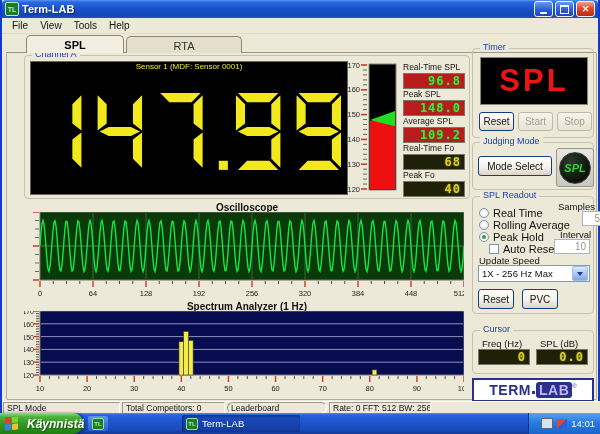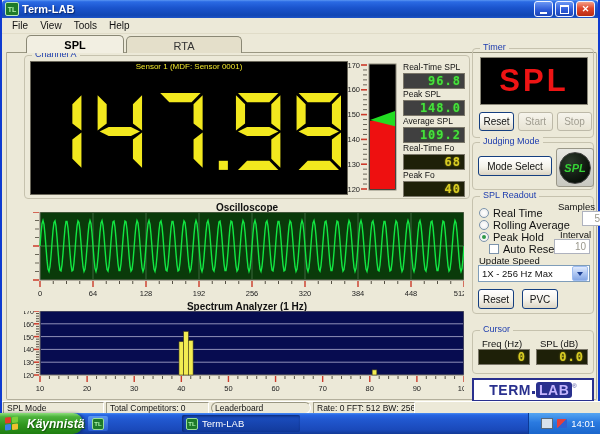--- a/index.html
+++ b/index.html
@@ -36,21 +36,21 @@
   .big-display{position:absolute;left:28px;top:61px;width:318px;height:134px;background:#000;border:1px solid #6a675a;
                box-sizing:border-box;display:flex;flex-direction:column;}
   .sensor-label{color:#f0e62c;font-size:8px;text-align:center;line-height:10px;flex:0 0 10px;}
   .seg-wrap{flex:1;padding:2px 6px 5px 6px;display:flex;}
   .seg-wrap svg{width:100%;height:100%;}
   
   .readout{position:absolute;width:62px;}
   .readout .rlabel{font-size:8.5px;color:#111;margin-bottom:1px;white-space:nowrap;}
   .led{height:16px;border:1px solid #7a7668;box-sizing:border-box;display:flex;align-items:center;justify-content:flex-end;
        font-family:"DejaVu Sans Mono",monospace;font-weight:bold;font-size:12px;letter-spacing:1px;padding:0 3px;}
-  .led.green{background:#404040;color:#46e23c;text-shadow:0 0 2px #2a8a20;}
+  .led.green{background:#b91c1c;color:#46e23c;text-shadow:0 0 2px #2a8a20;}
   .led.yellow{background:#1e2008;color:#d8cc24;text-shadow:0 0 2px #8a8210;}
   
   .timer-display{position:absolute;left:478px;top:57px;width:108px;height:48px;background:#000;border:1px solid #8a8778;
                  box-sizing:border-box;display:flex;align-items:center;justify-content:center;}
   .timer-display span{color:#ee1414;font-size:31px;font-weight:bold;letter-spacing:3px;font-family:"Liberation Sans",sans-serif;}
   .xpbtn{position:absolute;box-sizing:border-box;border:1px solid #153f80;border-radius:3px;font-size:10px;color:#111;
          background:linear-gradient(180deg,#ffffff,#f4f2ea 55%,#dcd5c4);display:flex;align-items:center;justify-content:center;
          font-family:"Liberation Sans",sans-serif;}
   .xpbtn.disabled{color:#a09d90;border-color:#bdb9a8;background:linear-gradient(180deg,#f6f4ec,#e8e4d4);}
   .spl-logo{position:absolute;left:554px;top:148px;width:36px;height:37px;background:linear-gradient(180deg,#e8e8e2,#c8c8c0);
@@ -460,21 +460,21 @@
   <div class="led yellow" style="position:absolute;left:534px;top:349px;width:52px;">0.0</div>
 
   <div class="termlab">
     <span class="t1">TERM</span>
     <span class="dot"></span>
     <span class="t2">LAB</span>
     <span class="reg">®</span>
   </div>
 
   <div class="statusbar">
-    <div class="spanel" style="width:101px;">SPL Mode</div>
+    <div class="spanel" style="width:117px;">SPL Mode</div>
     <div class="spanel" style="width:103px;">Total Competitors: 0</div>
     <div class="spanel" style="width:100px;border-radius:6px;">Leaderboard</div>
     <div class="spanel" style="width:102px;">Rate: 0 FFT: 512 BW: 256 Hz</div>
   </div>
 </div>
 
 <div class="taskbar">
   <div class="startbtn">
     <span class="flag">
         <i class="r"></i>

